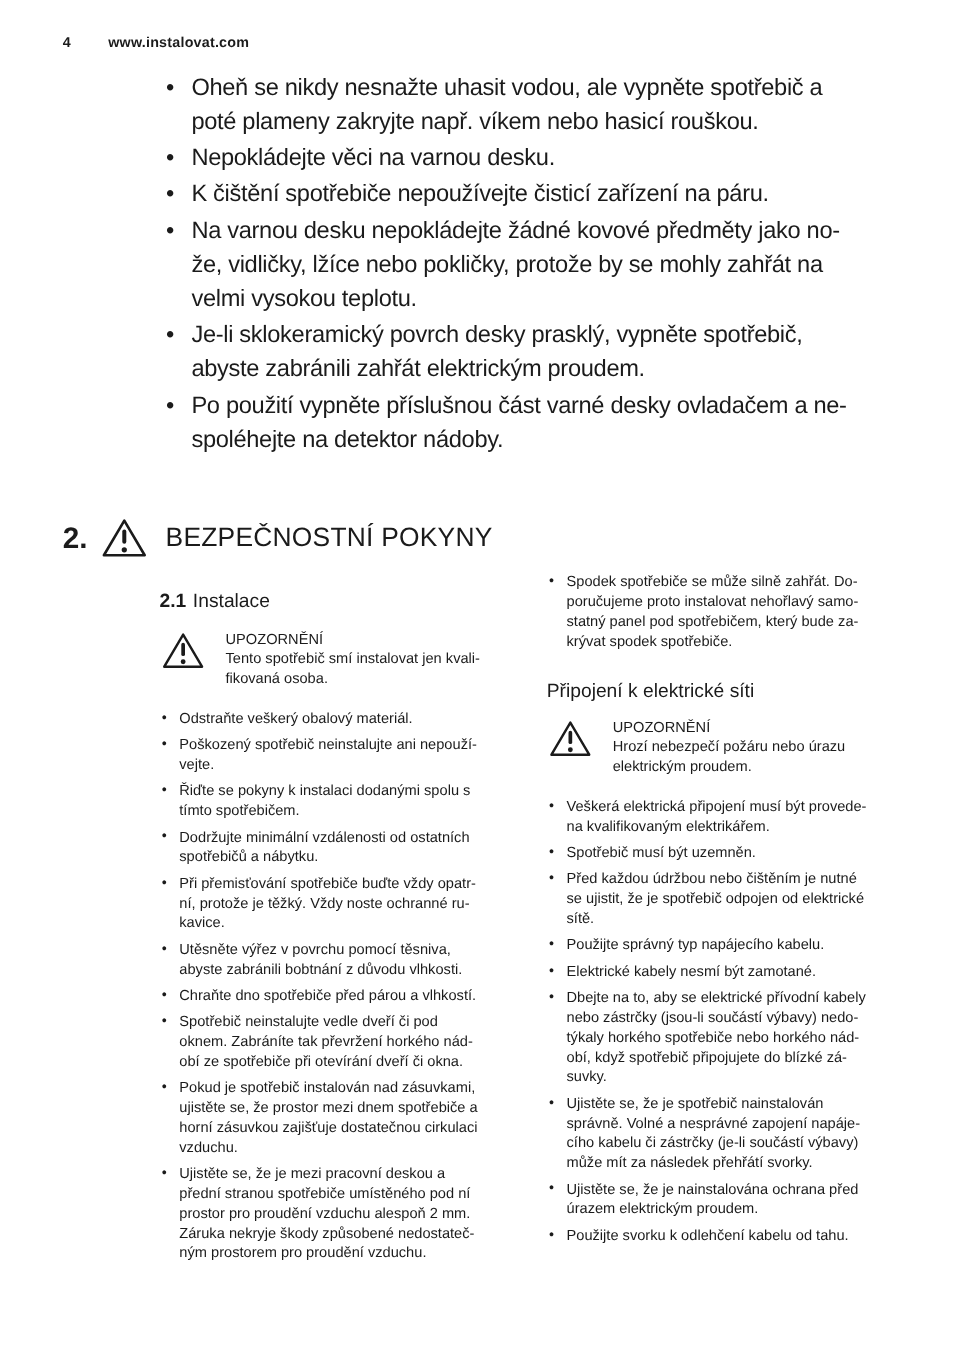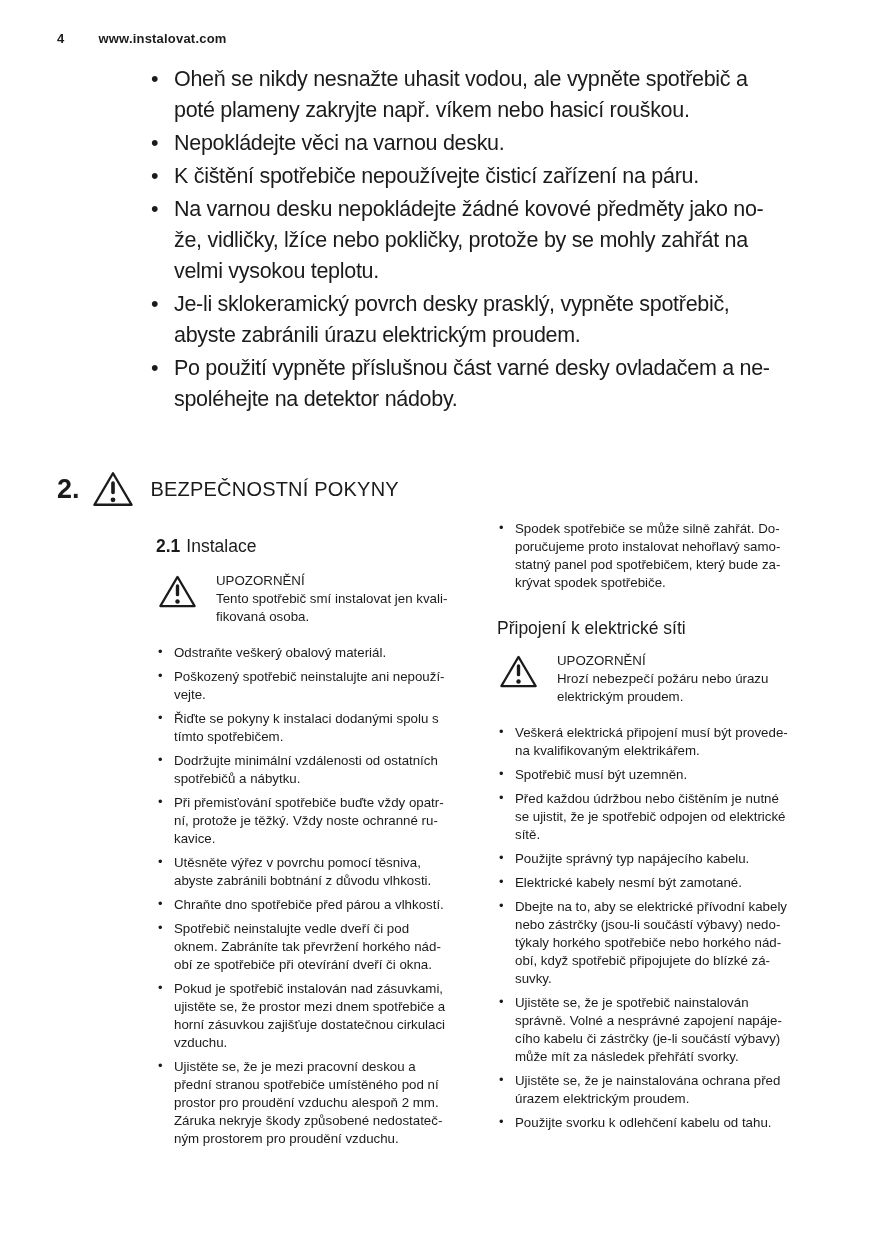--- a/index.html
+++ b/index.html
@@ -36,27 +36,27 @@
   }
 
   
   .section-heading {
     position: absolute; top: 470px; left: 57px;
     display: flex; align-items: center;
   }
   .section-number { font-size: 27px; font-weight: bold; }
   .section-heading .tri { width: 42px; height: 38px; margin-left: 12px; }
   .section-title {
-    font-size: 20px; font-weight: 400; margin-left: 17px; letter-spacing: 0.2px;
+    font-size: 24px; font-weight: 400; margin-left: 17px; letter-spacing: 0.2px;
   }
 
   .tri svg { width: 100%; height: 100%; display: block; }
 
   
-  .col-left  { position: absolute; top: 536px; left: 156px; width: 337px; }
+  .col-left  { position: absolute; top: 536px; left: 145px; width: 337px; }
   .col-right { position: absolute; top: 520px; left: 497px; width: 340px; }
 
   .subsection-heading {
     font-size: 17.5px; font-weight: 400; margin: 0 0 15px 0;
   }
   .subsection-heading .num { font-weight: bold; margin-right: 6px; }
 
   .plain-heading {
     font-size: 17.5px; font-weight: 400; margin: 26px 0 13px 0;
   }
@@ -99,21 +99,21 @@
 
 <ul class="intro-list">
   <li>Oheň se nikdy nesnažte uhasit vodou, ale vypněte spotřebič a
 poté plameny zakryjte např. víkem nebo hasicí rouškou.</li>
   <li>Nepokládejte věci na varnou desku.</li>
   <li>K čištění spotřebiče nepoužívejte čisticí zařízení na páru.</li>
   <li>Na varnou desku nepokládejte žádné kovové předměty jako no-
 že, vidličky, lžíce nebo pokličky, protože by se mohly zahřát na
 velmi vysokou teplotu.</li>
   <li>Je-li sklokeramický povrch desky prasklý, vypněte spotřebič,
-abyste zabránili úrazu elektrickým proudem.</li>
+abyste zabránili zahřát elektrickým proudem.</li>
   <li>Po použití vypněte příslušnou část varné desky ovladačem a ne-
 spoléhejte na detektor nádoby.</li>
 </ul>
 
 <div class="section-heading">
   <span class="section-number">2.</span>
   <span class="tri">
     <svg viewBox="0 0 60 54">
         <use href="#warn-tri"></use>
       </svg>

